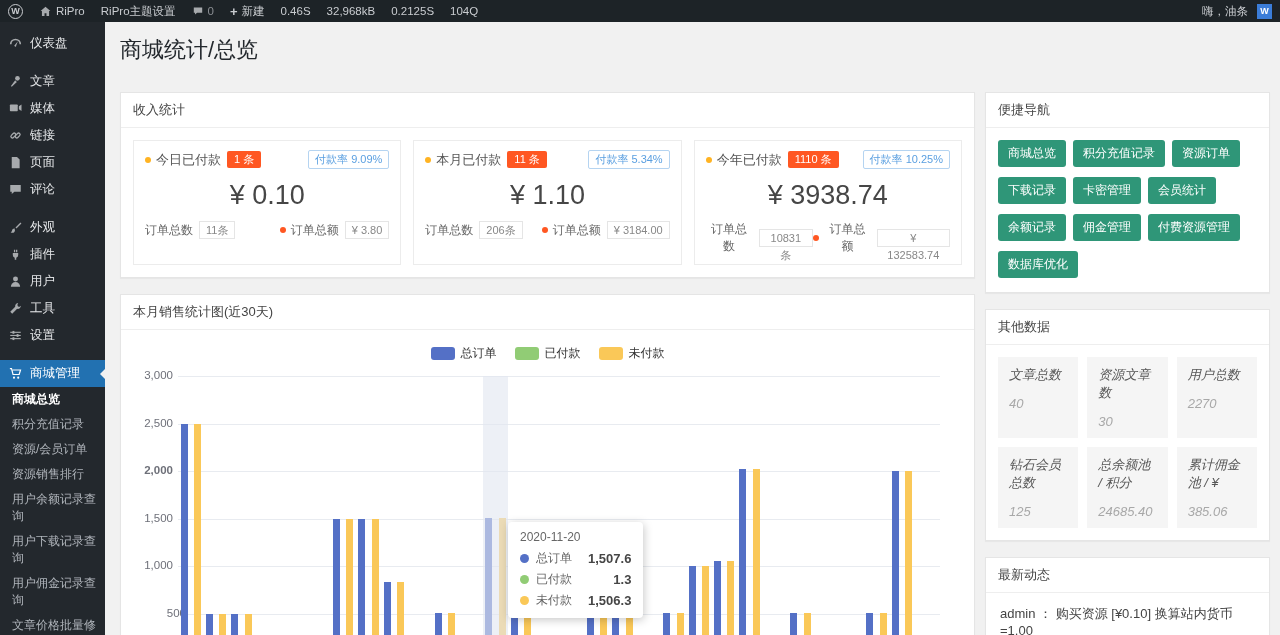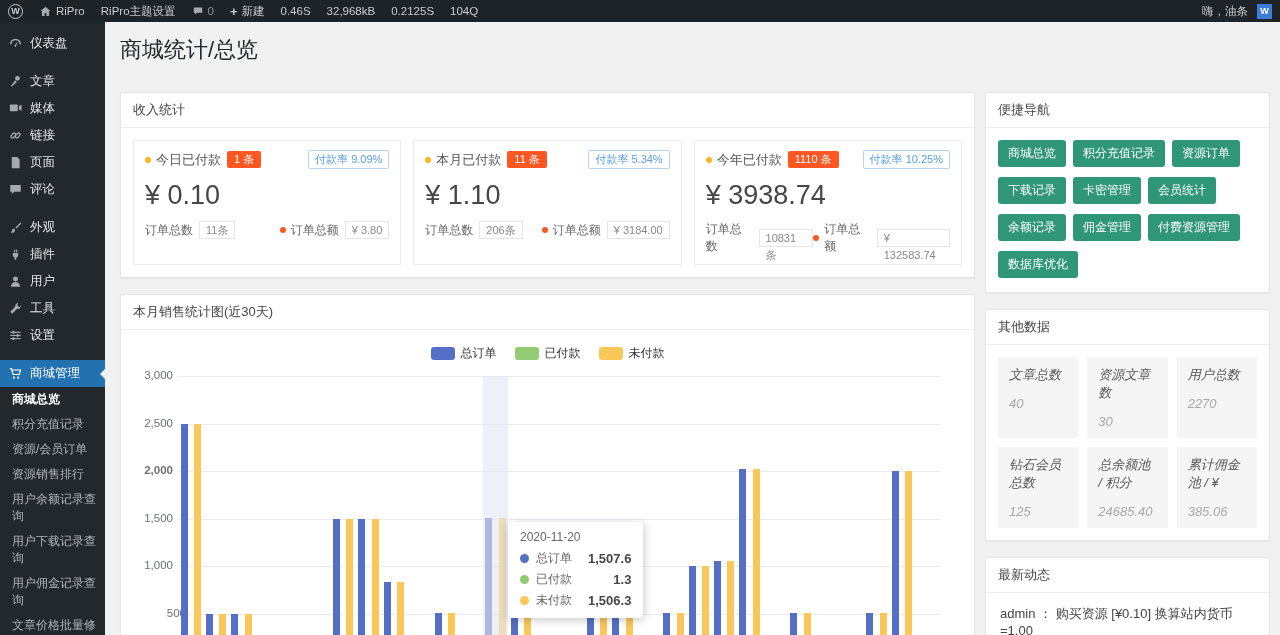--- a/index.html
+++ b/index.html
@@ -33,21 +33,21 @@
   
   #content{margin-left:105px;padding:22px 10px 0 15px;}
   h1{font-size:22px;font-weight:400;color:#23282d;margin:13px 0 27px;}
   .row{display:flex;gap:10px;align-items:flex-start;}
   .col-main{width:855px;}
   .col-side{width:285px;}
   .card{background:#fff;border:1px solid #e5e5e5;box-shadow:0 1px 1px rgba(0,0,0,.04);margin-bottom:16px;}
   .card-header{padding:8px 12px;border-bottom:1px solid #eee;font-size:13px;color:#444;}
   .card-body{padding:12px;}
   
-  .stat-row{display:flex;gap:12px;}
+  .stat-row{display:flex;gap:12px;text-align:center;}
   .stat-card{flex:1;border:1px solid #ececec;padding:9px 11px;background:#fff;}
   .stat-head{display:flex;align-items:center;font-size:13px;color:#555;}
   .dot{width:6px;height:6px;border-radius:50%;margin-right:5px;flex:none;}
   .dot.yellow{background:#ffb322;}
   .dot.orange{background:#ff5722;}
   .badge-orange{margin-left:6px;background:#ff5722;color:#fff;font-size:11px;padding:1px 7px;border-radius:2px;}
   .badge-rate{margin-left:auto;font-size:11px;color:#5a9fe0;border:1px solid #b5d4f1;padding:1px 6px;border-radius:2px;}
   .stat-amount{font-size:27px;color:#464646;margin:11px 0 10px;}
   .stat-foot{display:flex;align-items:center;font-size:12px;color:#666;}
   .mini-box{border:1px solid #e5e5e5;padding:0 6px;margin-left:6px;font-size:11px;color:#888;

